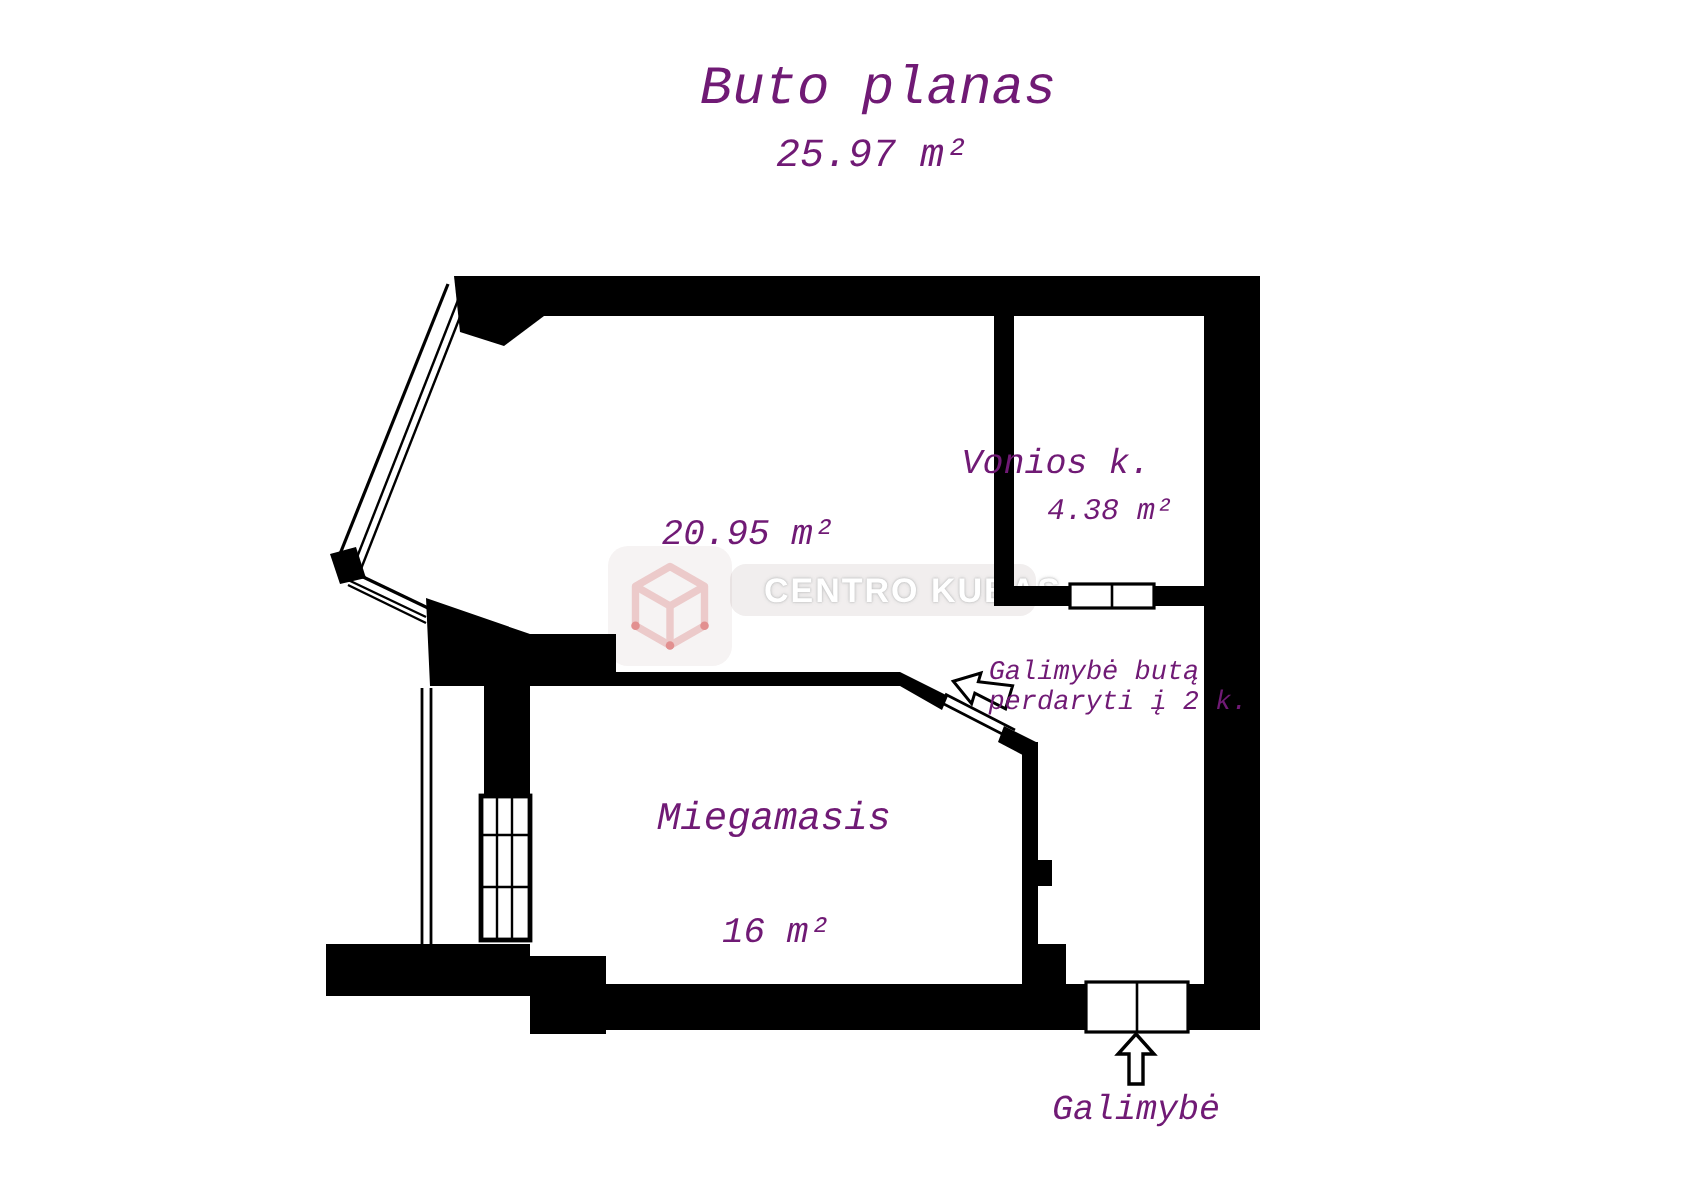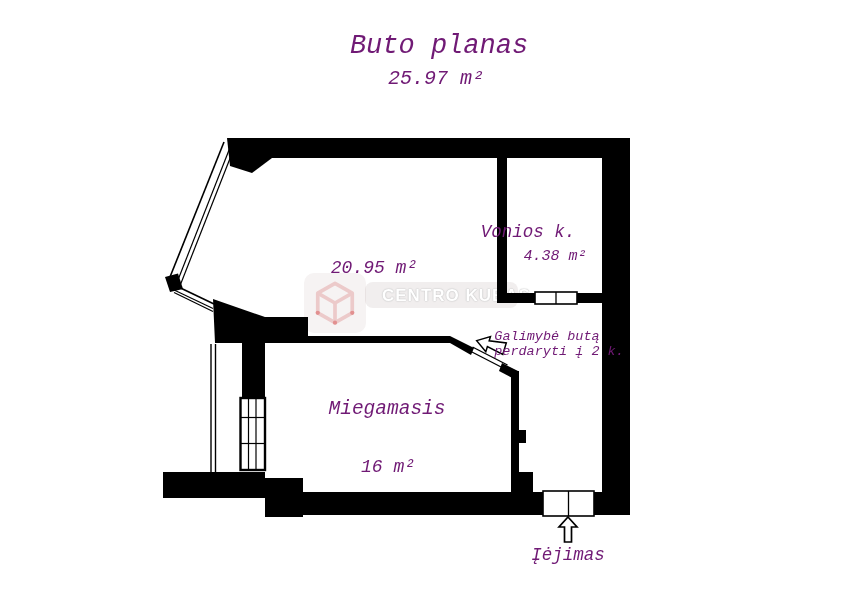--- a/index.html
+++ b/index.html
@@ -153,14 +153,14 @@
 
   <div class="lbl bath-name">Vonios k.</div>
   <div class="lbl bath-area">4.38 m²</div>
 
   <div class="lbl bed-name">Miegamasis</div>
   <div class="lbl bed-area">16 m²</div>
 
   <div class="lbl anno1">Galimybė butą</div>
   <div class="lbl anno2">perdaryti į 2 k.</div>
 
-  <div class="lbl entrance-lbl">Įėjimas</div>
+  <div class="lbl entrance-lbl">Galimybė</div>
 </div>
 
 </body></html>

